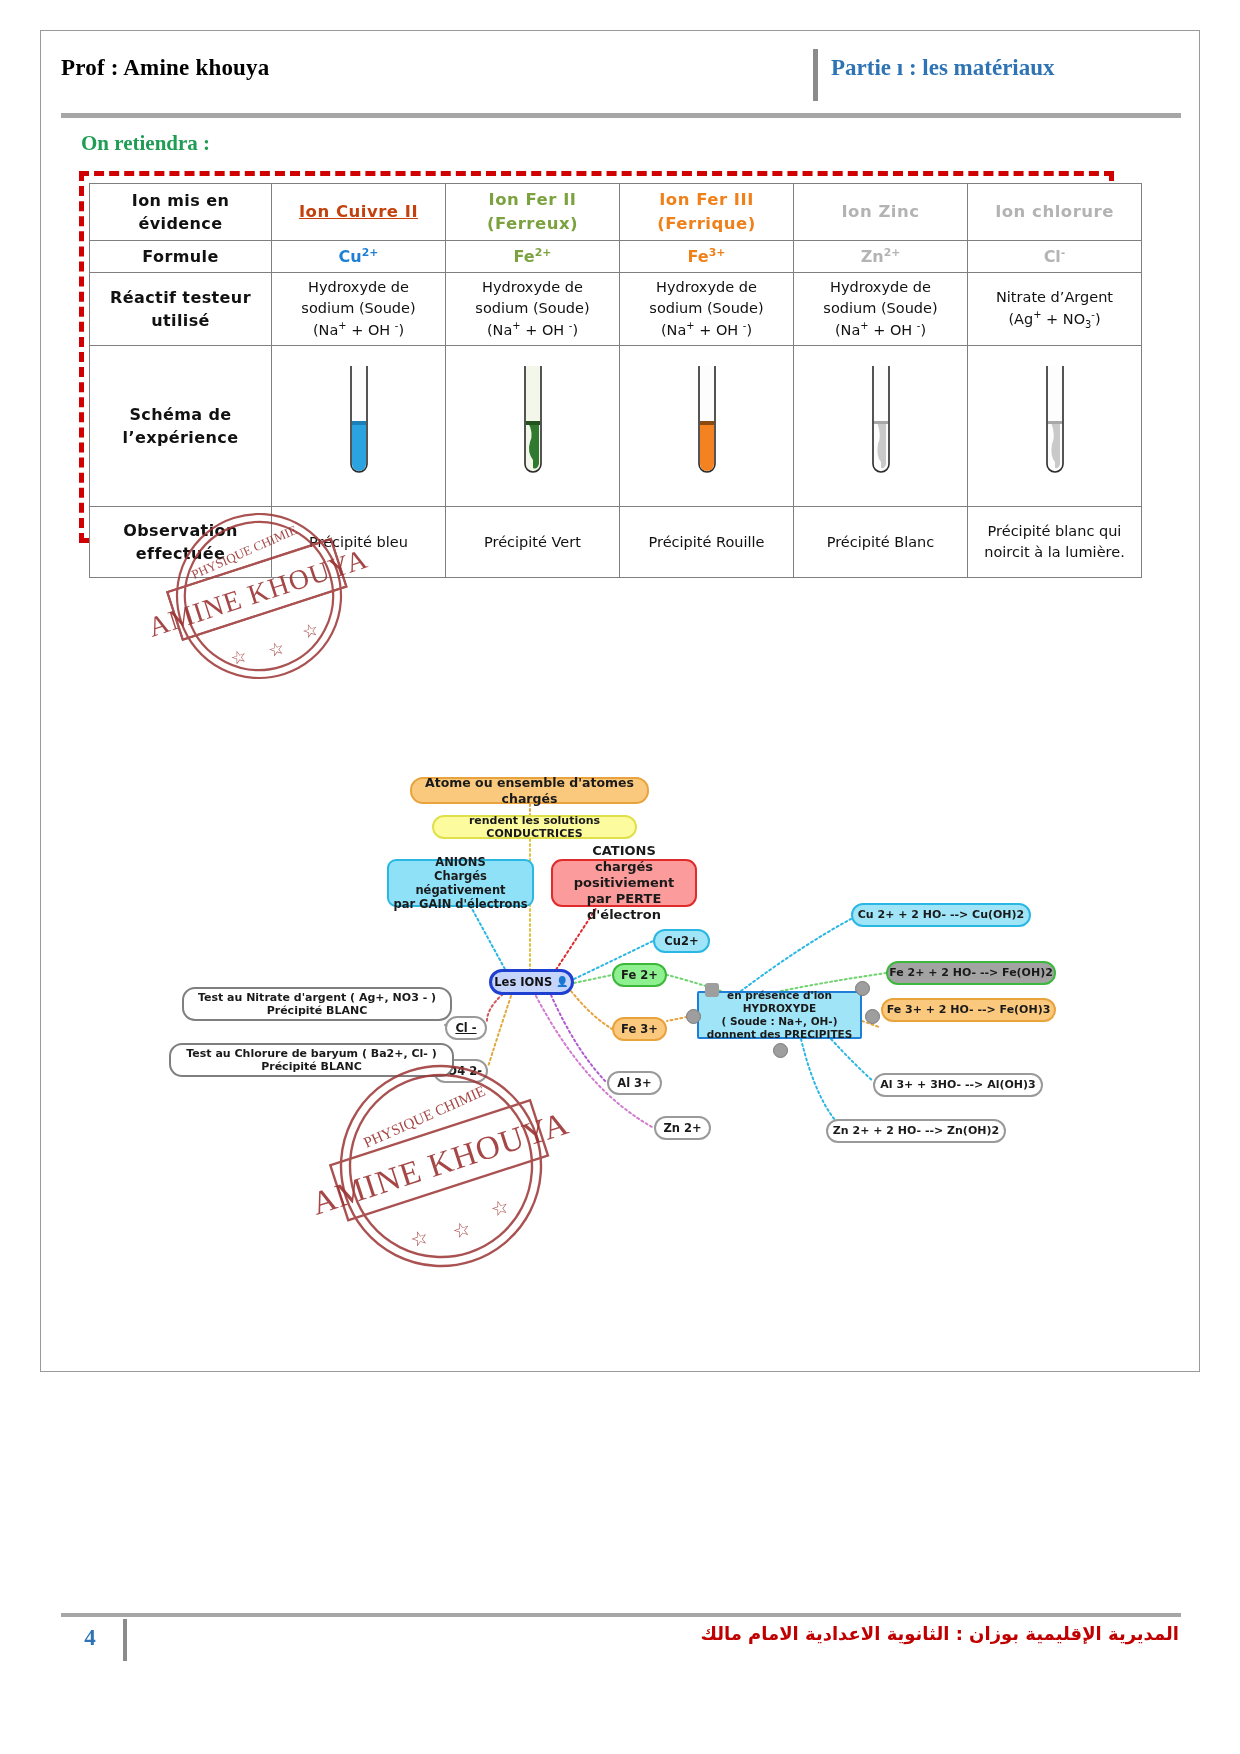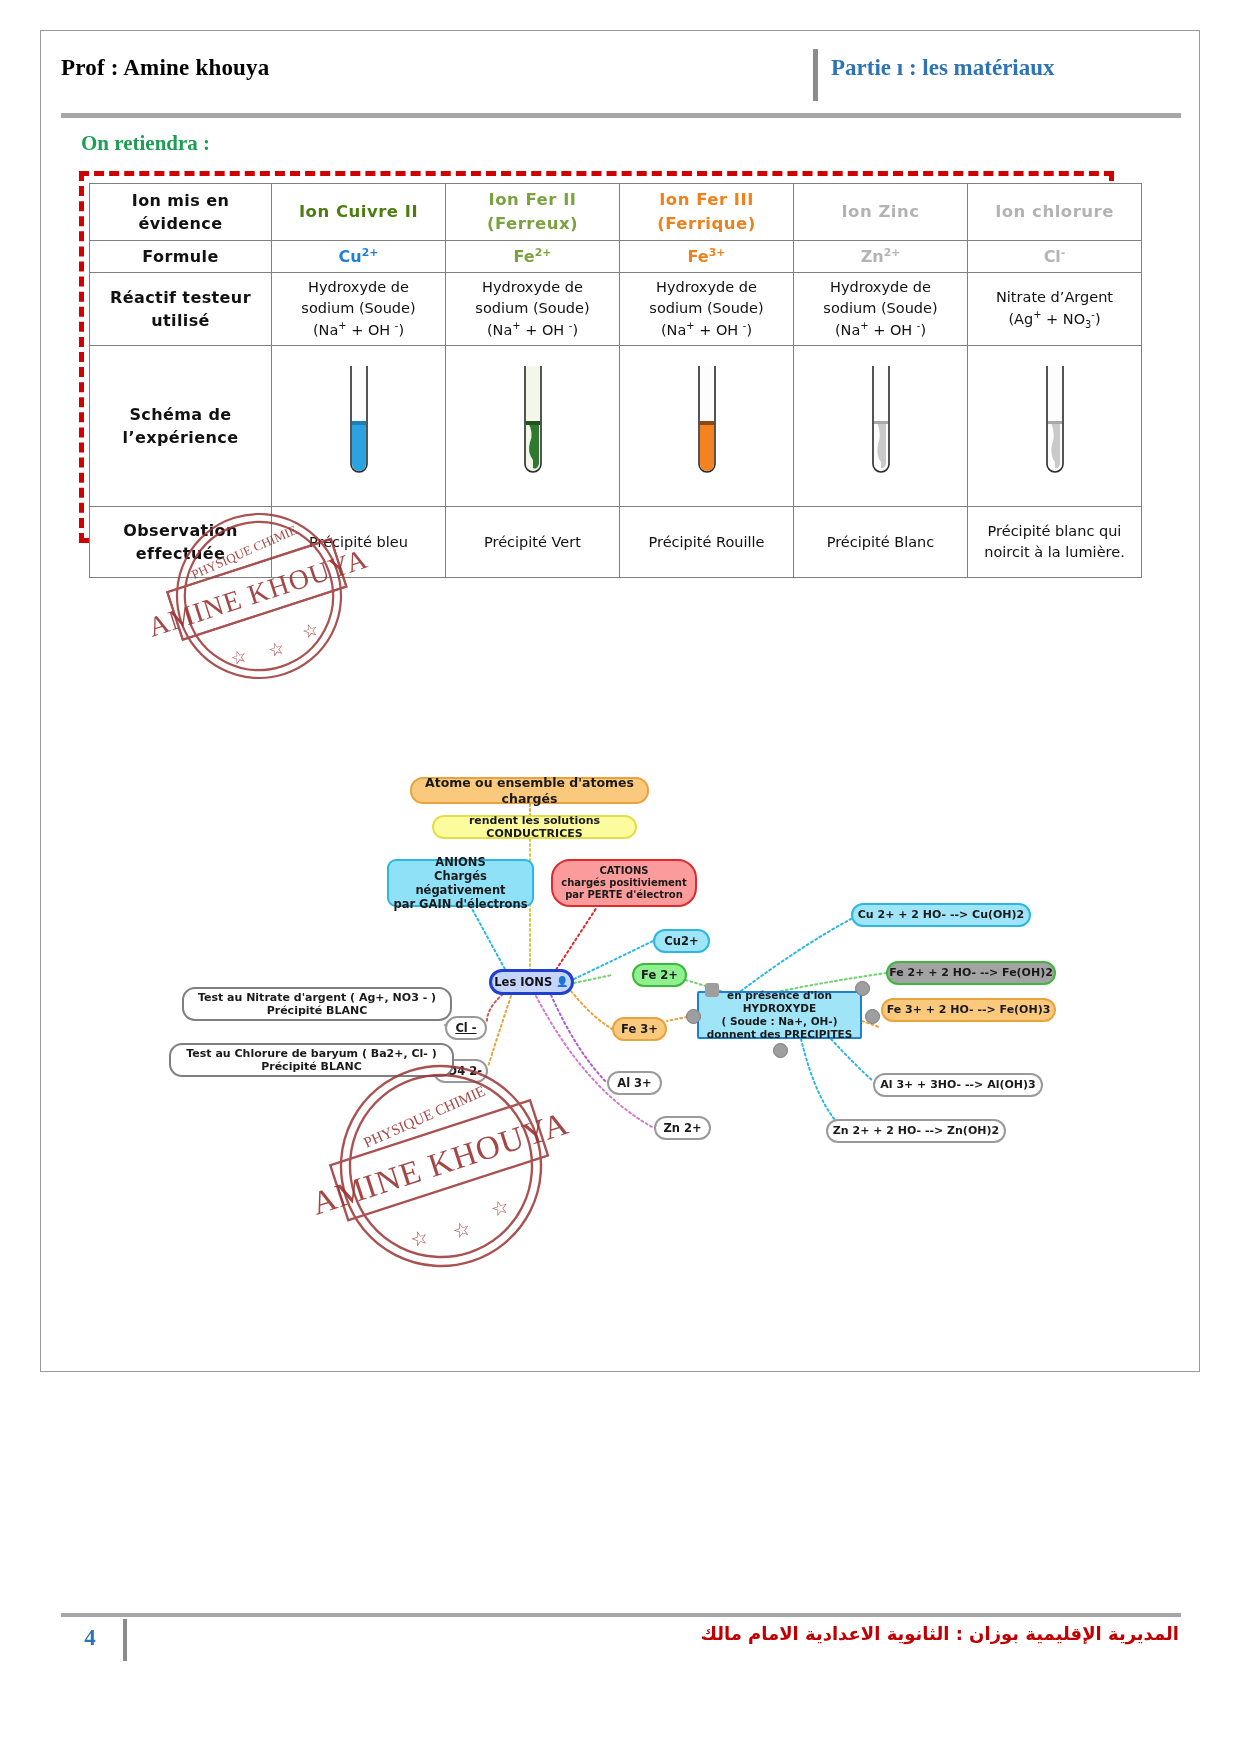--- a/index.html
+++ b/index.html
@@ -21,21 +21,21 @@
   .dashbox{position:absolute;left:38px;top:140px;width:1035px;height:372px;border:5px dashed #d00000;box-sizing:border-box;}
 
   table.ions{position:absolute;left:48px;top:152px;width:1013px;border-collapse:collapse;table-layout:fixed;background:#fff;}
   table.ions td{border:1px solid #7f7f7f;vertical-align:middle;text-align:center;padding:4px 3px;
     font-family:"DejaVu Sans",sans-serif;font-size:14.5px;color:#111;line-height:1.45;}
   table.ions td.rowhead{font-weight:bold;font-size:16px;letter-spacing:.4px;}
   .c0{width:175px;}
   .c1,.c2,.c3,.c4,.c5{width:167px;}
 
   .ionname{font-weight:bold;font-size:16.5px;letter-spacing:.5px;}
-  .n-cuivre{color:#4d7c0f;}
+  .n-cuivre{color:#c2410c;text-decoration:underline;}
   .n-ferii{color:#7ba23f;}
   .n-feriii{color:#f08019;}
   .n-zinc{color:#b3b3b3;}
   .n-chlo{color:#b3b3b3;}
   .formula{font-weight:bold;font-size:16px;}
   .f-cu{color:#1f7fd4;} .f-fe2{color:#7ba23f;} .f-fe3{color:#f08019;}
   .f-zn{color:#b3b3b3;} .f-cl{color:#b3b3b3;}
   sup{font-size:.68em;vertical-align:super;}
   sub{font-size:.68em;vertical-align:sub;}
 
@@ -53,27 +53,27 @@
   
   .map{position:absolute;left:0;top:660px;width:1160px;height:520px;}
   .map svg.links{position:absolute;left:0;top:0;}
   .node{position:absolute;box-sizing:border-box;text-align:center;
         font-family:"DejaVu Sans",sans-serif;font-weight:bold;color:#1a1a1a;
         display:flex;align-items:center;justify-content:center;line-height:1.22;}
 
   .n-atome{left:369px;top:86px;width:239px;height:27px;border-radius:13px;background:#fbc97e;border:2px solid #e8a33d;font-size:12.5px;}
   .n-rendent{left:391px;top:124px;width:205px;height:24px;border-radius:12px;background:#fcfb9e;border:2px solid #e0e04a;font-size:11px;font-weight:bold;}
   .n-anions{left:336px;top:168px;width:147px;height:48px;border-radius:9px;background:#8fe1f7;border:2px solid #2bb7e3;font-size:11.5px;margin-left:10px;}
-  .n-cations{left:510px;top:168px;width:146px;height:48px;border-radius:19px;background:#fb9b9b;border:2px solid #e02b2b;font-size:10px;}
+  .n-cations{left:510px;top:168px;width:146px;height:48px;border-radius:11px;background:#fb9b9b;border:2px solid #e02b2b;font-size:13px;}
 
   .n-lesions{left:448px;top:278px;width:85px;height:26px;border-radius:13px;background:#c5d4fb;border:3px solid #1f3fd0;font-size:11.5px;color:#111;}
 
   .ionpill{border-radius:12px;font-size:11.5px;height:24px;}
   .p-cu{left:612px;top:238px;width:57px;background:#9fe4f7;border:2px solid #2bb7e3;}
-  .p-fe2{left:571px;top:272px;width:55px;background:#8ef08e;border:2px solid #3cb83c;margin-left:20px;}
+  .p-fe2{left:571px;top:272px;width:55px;background:#8ef08e;border:2px solid #3cb83c;}
   .p-fe3{left:571px;top:326px;width:55px;background:#fbc97e;border:2px solid #e8a33d;}
   .p-al3{left:566px;top:380px;width:55px;background:#fff;border:2px solid #9a9a9a;}
   .p-zn2{left:613px;top:425px;width:57px;background:#fff;border:2px solid #9a9a9a;}
   .p-cl{left:404px;top:325px;width:42px;background:#fff;border:2px solid #9a9a9a;text-decoration:underline;}
   .p-so4{left:392px;top:368px;width:55px;background:#fff;border:2px solid #9a9a9a;}
 
   .n-hydroxyde{left:656px;top:300px;width:165px;height:48px;background:#9fe4f7;border:2px solid #1f7fd4;font-size:10.5px;border-radius:2px;}
 
   .eqpill{border-radius:12px;font-size:11px;height:24px;}
   .e-cu{left:810px;top:212px;width:180px;background:#9fe4f7;border:2px solid #2bb7e3;text-align:right;}

